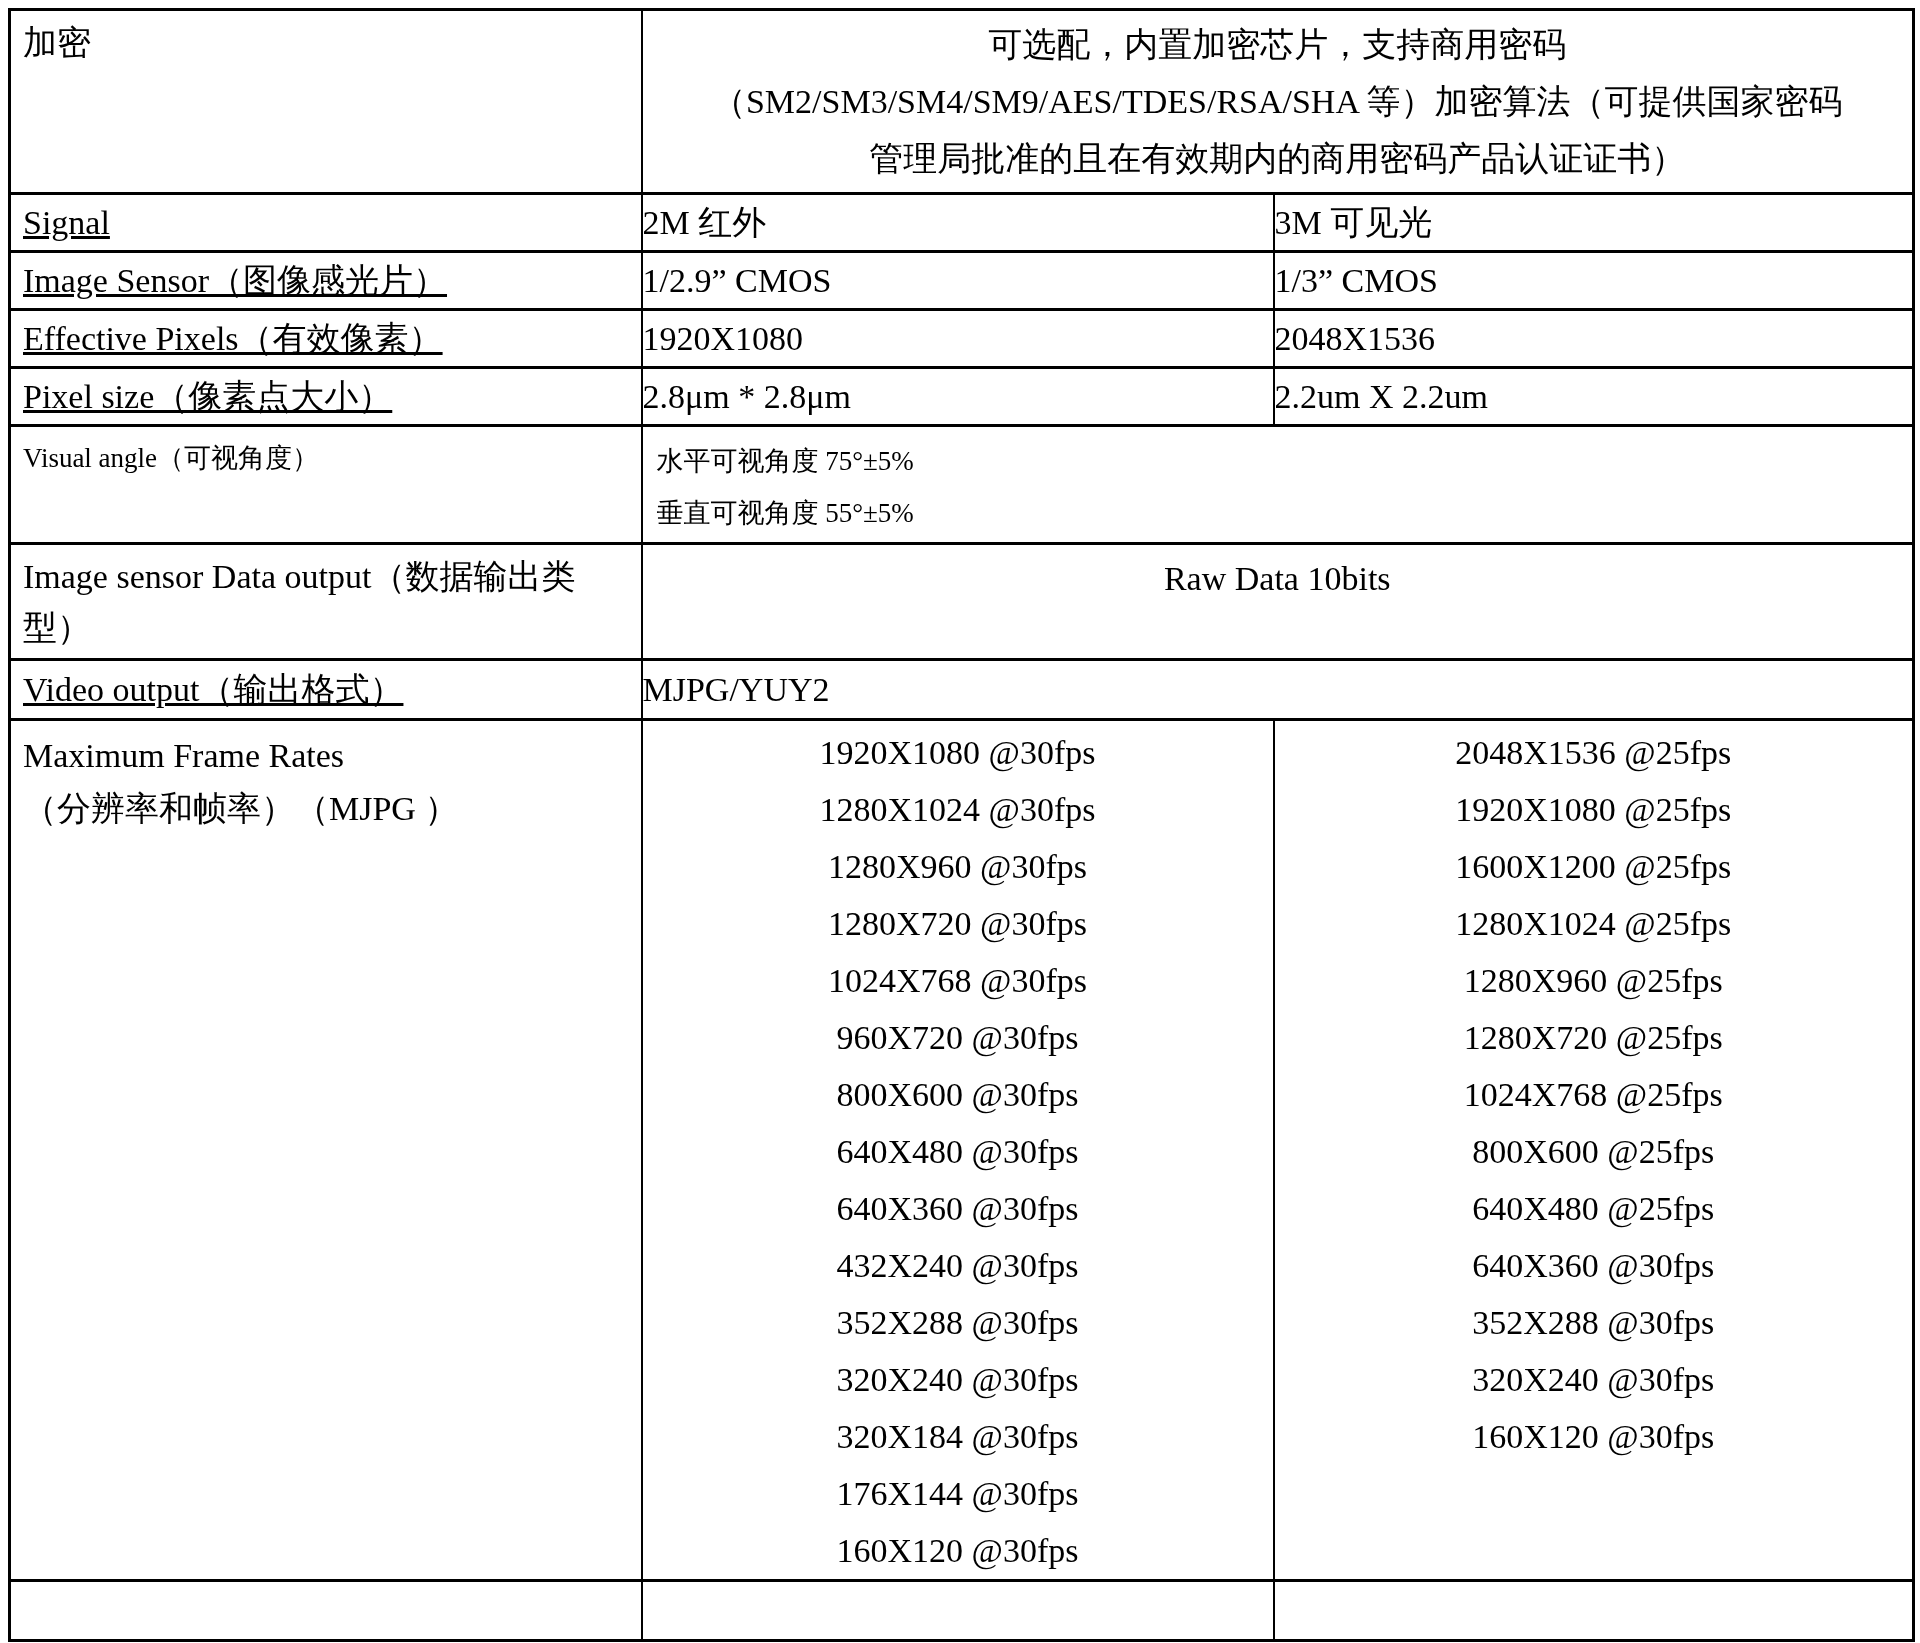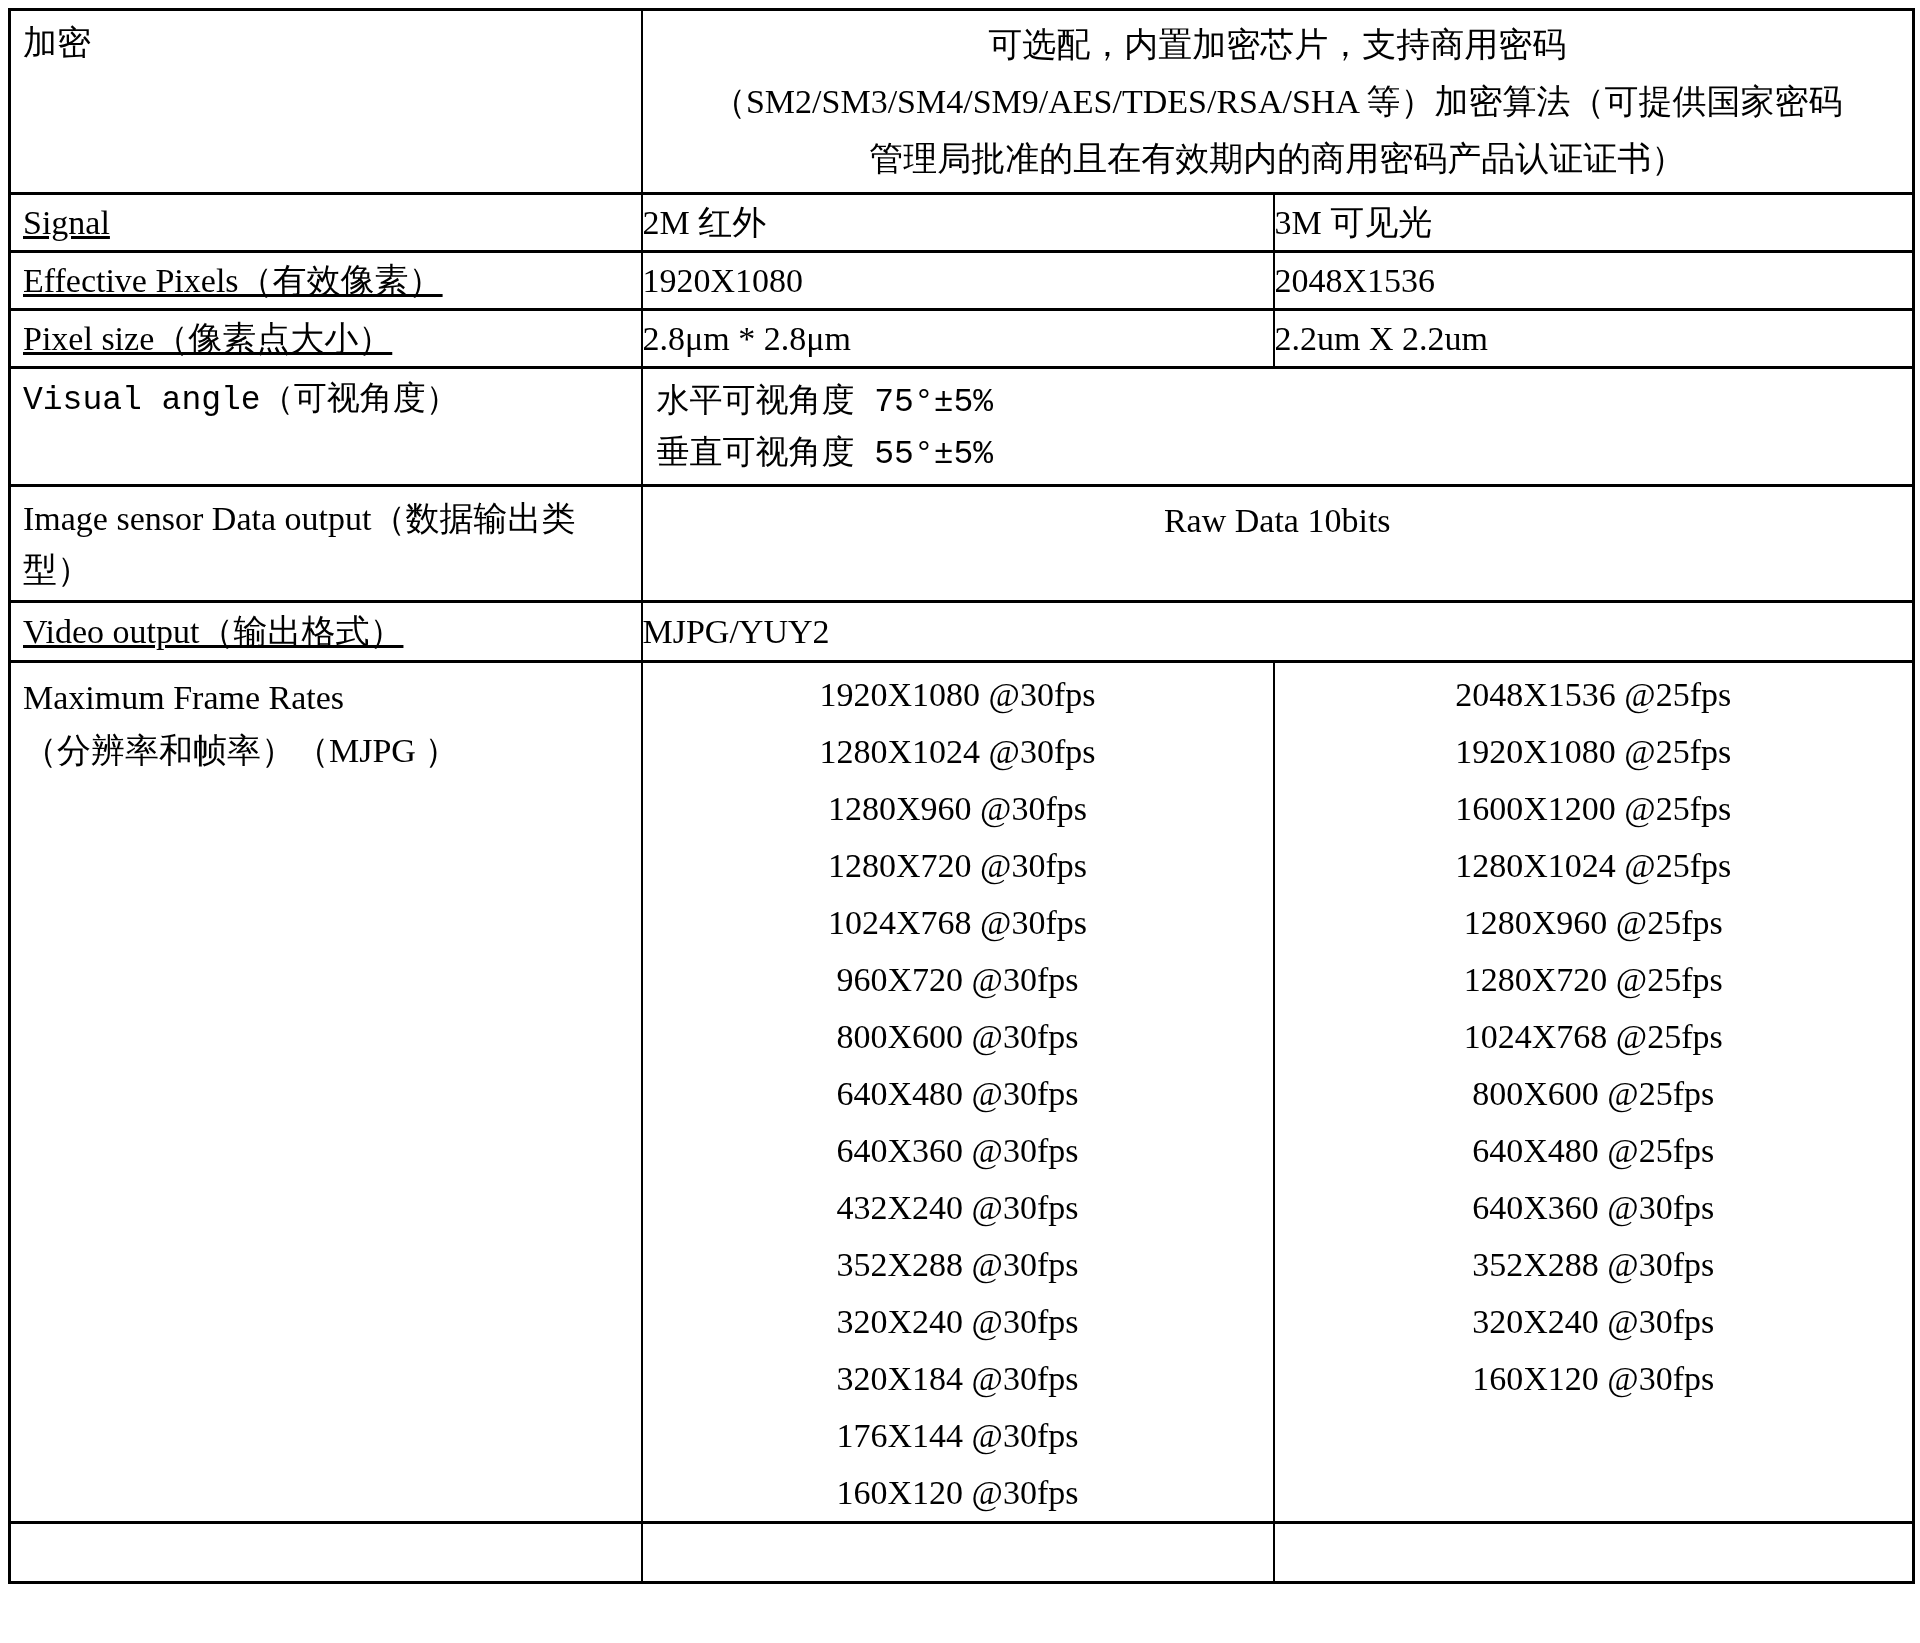--- a/index.html
+++ b/index.html
@@ -38,21 +38,21 @@
   .val-center { text-align: left; vertical-align: middle; }
   .val-top-center { text-align: center; vertical-align: top; padding-top: 6px; line-height: 56px; margin-left: 10px; }
 
   tr.r-enc td { height: 184px; }
   tr.r-enc .enc-val { text-align: center; vertical-align: middle; line-height: 57px; padding: 2px 8px; }
 
   tr.r-single td { height: 58px; }
   tr.r-single .label-cell { vertical-align: middle; padding-top: 0; padding-bottom: 0; text-decoration: underline; }
 
   tr.r-visual td { height: 118px; }
-  .sans { font-family: Liberation Mono, monospace; font-size: 33px; }
+  .sans { font-family: Liberation Serif, serif; font-size: 27px; }
   .visual-val {
     text-align: left; vertical-align: top;
     padding: 8px 0 0 14px; line-height: 52px;
   }
 
   tr.r-dataout td { height: 116px; }
   tr.r-videoout td { height: 60px; }
 
   tr.r-rates td { height: 852px; vertical-align: top; }
   .rates-cell { text-align: center; padding-top: 3px; }
@@ -82,20 +82,25 @@
     </td>
   </tr>
 
   <tr class="r-single">
     <td class="label-cell">Signal</td>
     <td class="val-center">2M 红外</td>
     <td class="val-center">3M 可见光</td>
   </tr>
 
 
+  <tr class="r-single">
+    <td class="label-cell">Image Sensor（图像感光片）</td>
+    <td class="val-center">1/2.9” CMOS</td>
+    <td class="val-center">1/3” CMOS</td>
+  </tr>
 
   <tr class="r-single">
     <td class="label-cell">Effective Pixels（有效像素）</td>
     <td class="val-center">1920X1080</td>
     <td class="val-center">2048X1536</td>
   </tr>
 
   <tr class="r-single">
     <td class="label-cell">Pixel size（像素点大小）</td>
     <td class="val-center">2.8μm * 2.8μm</td>

